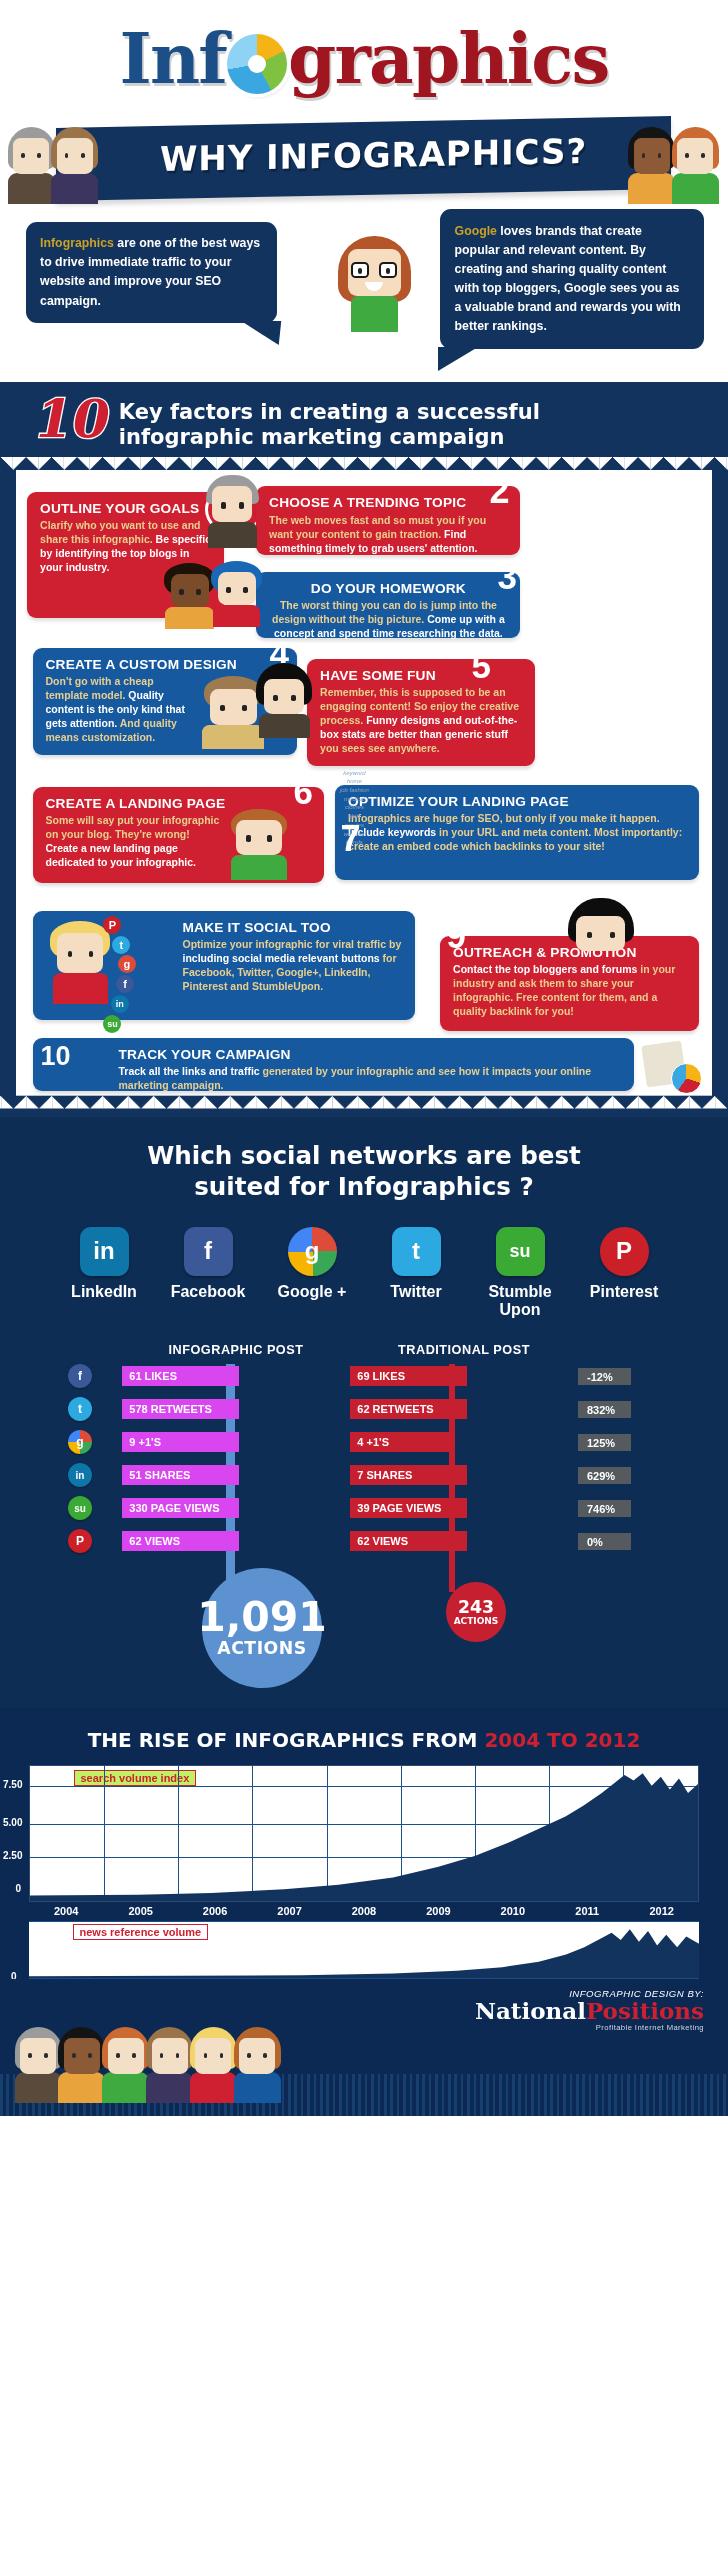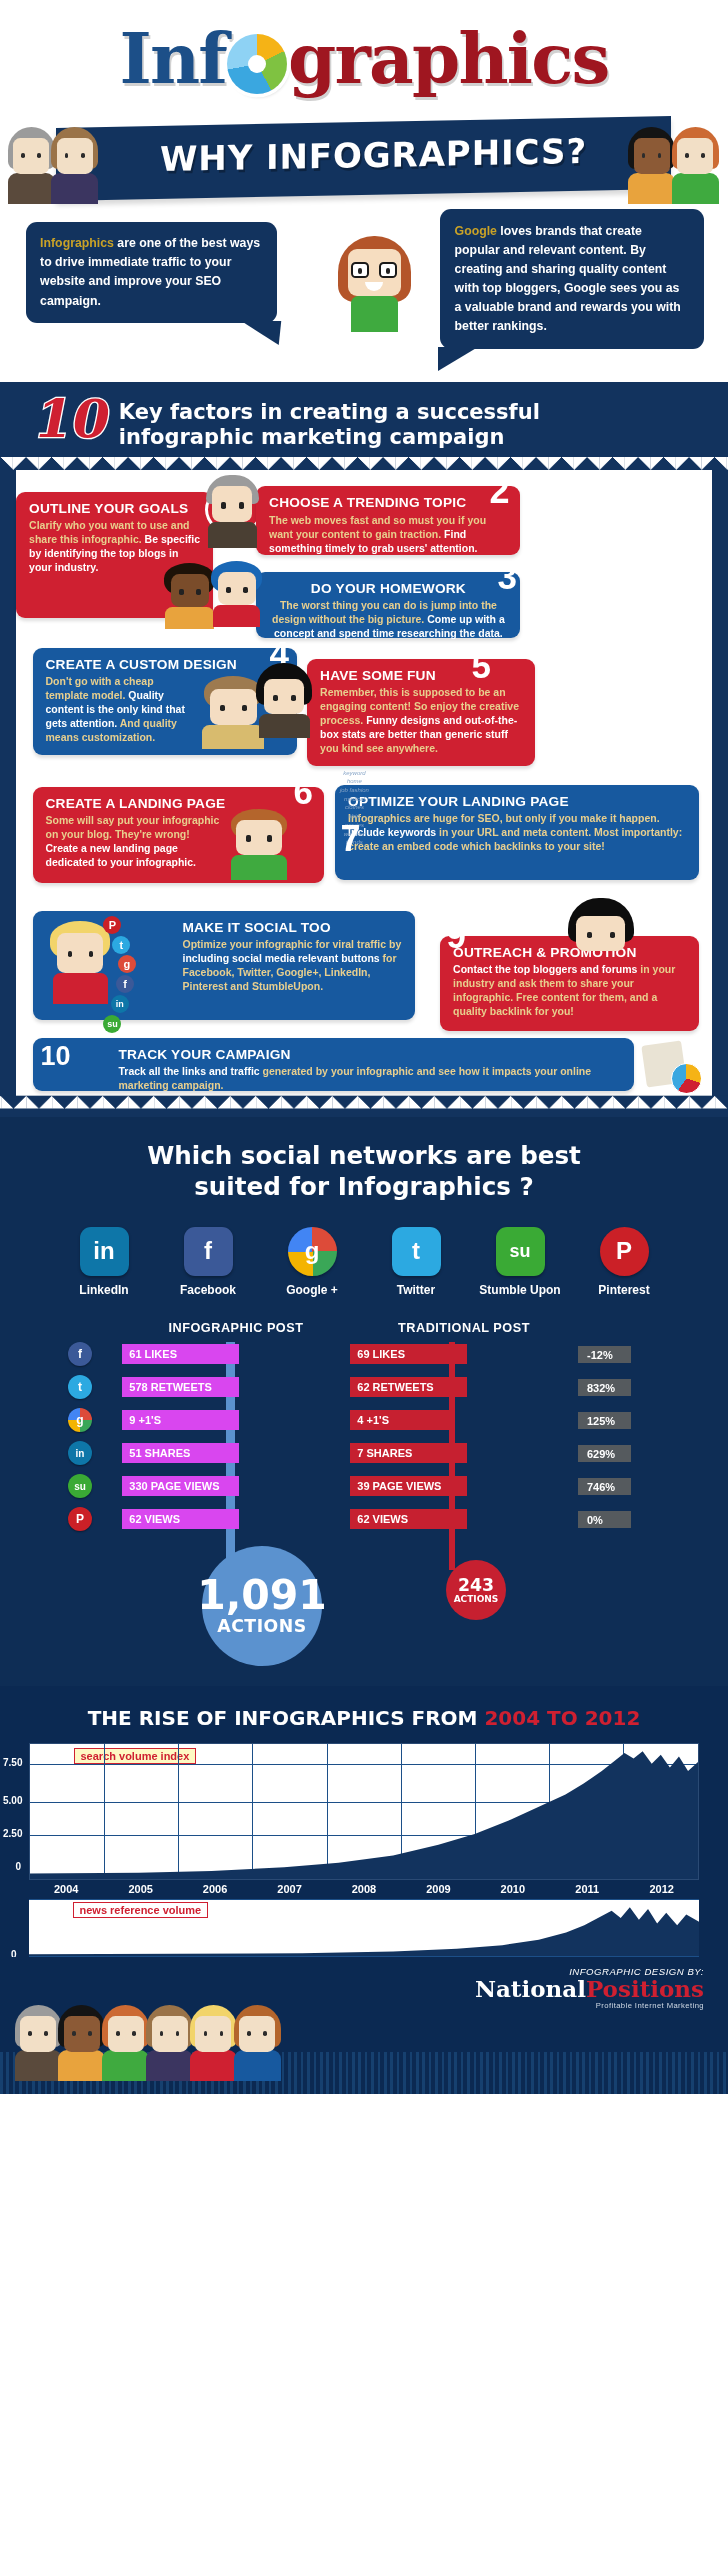--- a/index.html
+++ b/index.html
@@ -89,21 +89,21 @@
   .ch .f:before{left:22%;} .ch .f:after{right:22%;}
   .ch .b{border-radius:7.3px 7.3px 0 0;}
 
   
   .social{background:#0e2d55;padding:24px 0 9px;}
   .sec-title{color:#fff;text-align:center;font-family:"DejaVu Sans",sans-serif;font-weight:bold;font-size:24.6px;line-height:1.25;}
   .netrow{display:flex;justify-content:center;gap:20px;margin-top:24px;}
   .net{width:84px;text-align:center;color:#fff;}
   .net .ico{width:49px;height:49px;border-radius:11px;margin:0 auto 7.3px;display:flex;align-items:center;justify-content:center;
     font-weight:bold;font-size:24px;color:#fff;box-shadow:0 1.8px 2.7px rgba(0,0,0,.3);font-family:"Liberation Sans",sans-serif;}
-  .net .nm{font-size:12px;font-weight:bold;}
+  .net .nm{font-size:16px;font-weight:bold;}
 
   .cmp-head{display:flex;margin:24px 0 7.3px;color:#fff;font-weight:bold;font-size:12.7px;letter-spacing:0.5px;}
   .cmp-head .c1{width:84px;}
   .cmp-head .c2{width:228px;text-align:center;}
   .cmp-head .c3{width:228px;text-align:center;}
   .cmp-head .c4{width:82px;}
 
   .cmp-row{display:flex;align-items:center;margin-bottom:9px;position:relative;}
   .cmp-row .c1{width:84px;display:flex;justify-content:center;}
   .mini{width:24px;height:24px;border-radius:50%;display:flex;align-items:center;justify-content:center;
@@ -128,21 +128,21 @@
   .spine.red{background:#c62030;width:6.4px;}
 
   
   .chart-sec{background:#0b2952;padding:7.3px 0 0;position:relative;}
   .chart-title{text-align:center;color:#fff;font-family:"DejaVu Sans",sans-serif;font-weight:bold;font-size:20px;padding:12.7px 0 12.7px;}
   .chart-title .yr{color:#cf2031;}
   .plot{margin:0 29px;background:#fff;position:relative;height:137px;border:0.9px solid #2a4a74;}
   .plot .grid-v{position:absolute;top:0;bottom:0;width:0.9px;background:#1c4f88;}
   .plot .grid-h{position:absolute;left:0;right:0;height:0.9px;background:#1c4f88;}
   .ylab{position:absolute;left:-27px;color:#fff;font-size:10px;font-weight:bold;font-family:"Liberation Sans",sans-serif;}
-  .svlabel{position:absolute;left:44px;top:3.6px;background:#fef9c3;color:#cf2031;font-size:11px;font-weight:bold;
+  .svlabel{position:absolute;left:44px;top:3.6px;background:#bef264;color:#cf2031;font-size:11px;font-weight:bold;
     border:0.9px solid #cf2031;padding:0.9px 5.5px;}
   .xaxis{margin:0 29px;display:flex;height:20px;border-bottom:0.9px solid #1c4f88;}
   .xaxis div{flex:1;color:#fff;font-size:11px;font-weight:bold;text-align:center;padding-top:2.7px;font-family:"Liberation Sans",sans-serif;}
   .plot2{margin:0 29px;background:#fff;position:relative;height:56px;}
   .nrvlabel{position:absolute;left:44px;top:1.8px;background:#fff;color:#cf2031;font-size:11px;font-weight:bold;
     border:0.9px solid #cf2031;padding:0.9px 5.5px;z-index:3;}
 
   
   .footer{background:#0b2952;padding:9px 0 0;position:relative;height:137px;}
   .credit{text-align:right;padding-right:24px;color:#fff;}
@@ -224,21 +224,21 @@
       <div class="kf-text">
         <div>Key factors in creating a successful</div>
         <div>infographic marketing campaign</div>
       </div>
     </div>
 
     <div class="zig"></div>
 
     <div class="white-panel" style="height:626px">
 
-      <div class="card red" style="left:0;top:22px;width:197px;height:126px;">
+      <div class="card red" style="left:11px;top:22px;width:197px;height:126px;">
         <h4>OUTLINE YOUR GOALS</h4>
         <p><span>Clarify who you want to use and share this infographic. </span><b>Be specific by identifying the top blogs in your industry.</b></p>
       </div>
       <div class="numcircle" style="left:189px;top:14.6px;">
           <span>1</span>
         </div>
       <div class="ch" style="left:146px;top:93px;width:55px;">
         <div class="h" style="background:#1d1208;width:51px;height:31px;margin:0 auto;"></div>
         <div class="f" style="background:#7a4c2a;width:38px;height:33px;margin:-20px auto 0;"></div>
         <div class="b" style="background:#e8a33d;width:49px;height:22px;margin:0 auto;"></div>
@@ -272,21 +272,21 @@
       </div>
       <div class="num" style="left:253px;top:166px;font-size:35px;"><span>4</span></div>
       <div class="ch" style="left:178px;top:206px;width:78px;">
         <div class="h" style="background:#9d7a4f;width:58px;height:31px;margin:0 auto;"></div>
         <div class="f" style="width:47px;height:36px;margin:-18px auto 0;"></div>
         <div class="b" style="background:#d8bb6e;width:62px;height:24px;margin:0 auto;"></div>
       </div>
 
       <div class="card red" style="left:291px;top:189px;width:228px;height:107px;">
         <h4>HAVE SOME FUN</h4>
-        <p><span>Remember, this is supposed to be an engaging content! So enjoy the creative process. </span><b>Funny designs and out-of-the-box stats are better than generic stuff</b><span> you kind see anywhere.</span></p>
+        <p><span>Remember, this is supposed to be an engaging content! So enjoy the creative process. </span><b>Funny designs and out-of-the-box stats are better than generic stuff</b><span> you sees see anywhere.</span></p>
       </div>
       <div class="num" style="left:455px;top:178px;font-size:35px;"><span>5</span></div>
       <div class="ch" style="left:238px;top:193px;width:60px;">
         <div class="h" style="background:#0d0d0d;width:56px;height:42px;margin:0 auto;border-radius:27px 27px 9px 9px;"></div>
         <div class="f" style="width:40px;height:35px;margin:-25.5px auto 0;"></div>
         <div class="b" style="background:#4a3f33;width:51px;height:24px;margin:0 auto;"></div>
       </div>
 
       <div class="card red" style="left:16.4px;top:317px;width:291px;height:96px;">
         <h4>CREATE A LANDING PAGE</h4>

